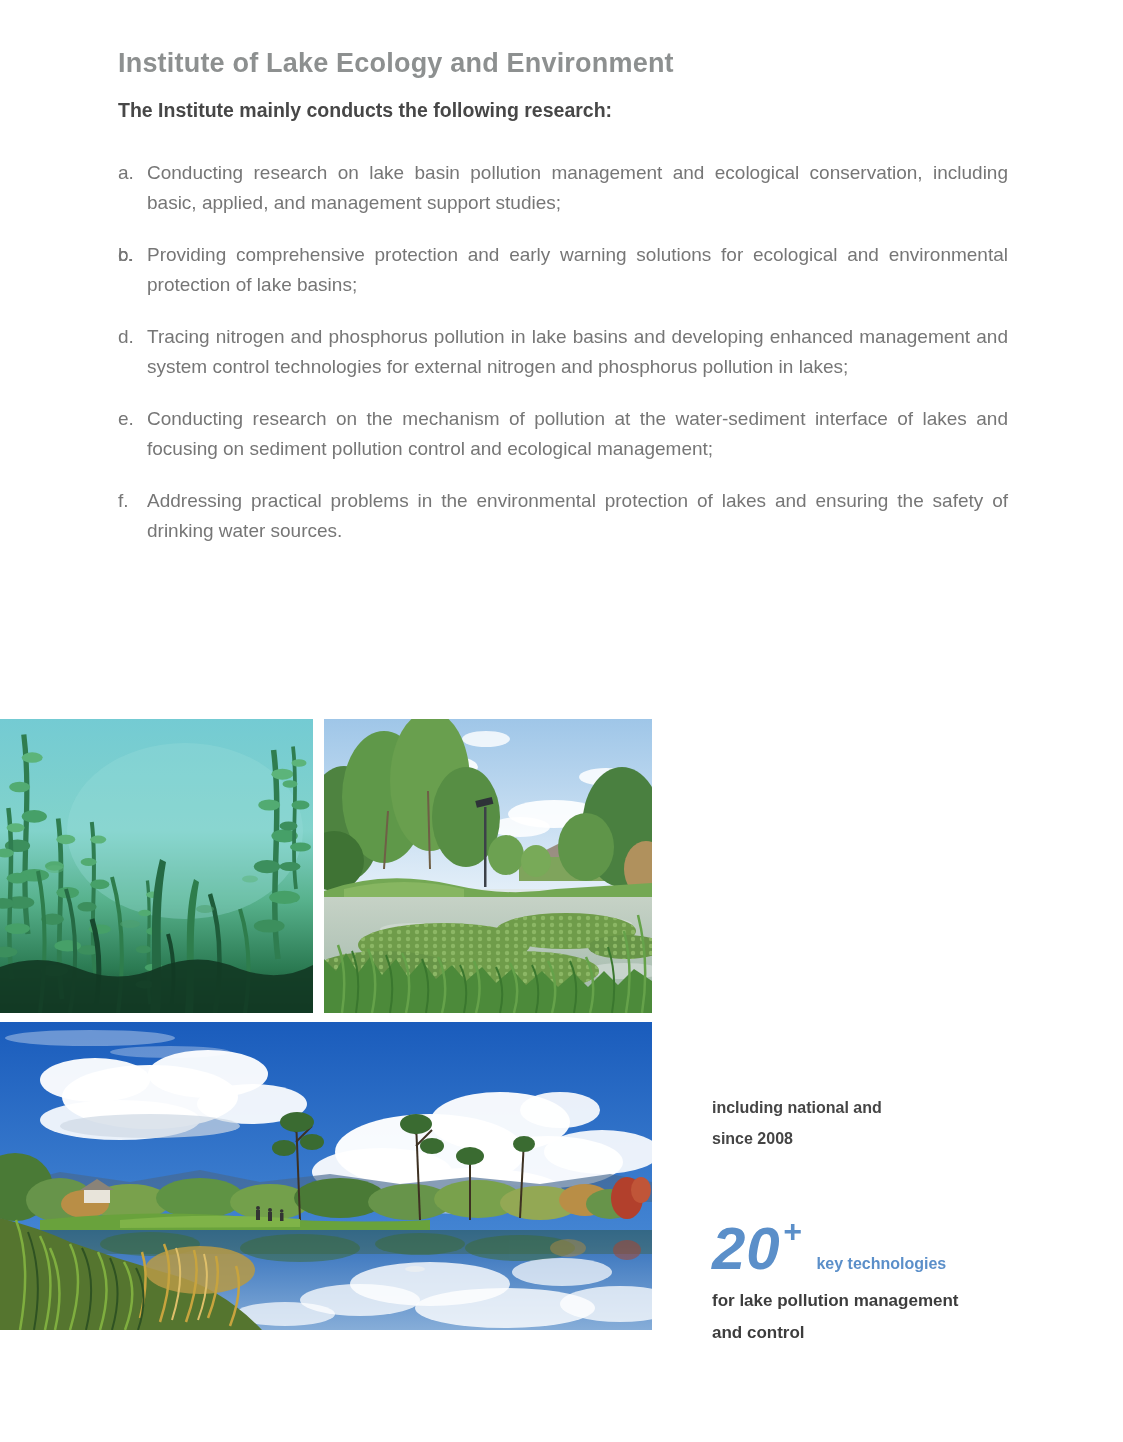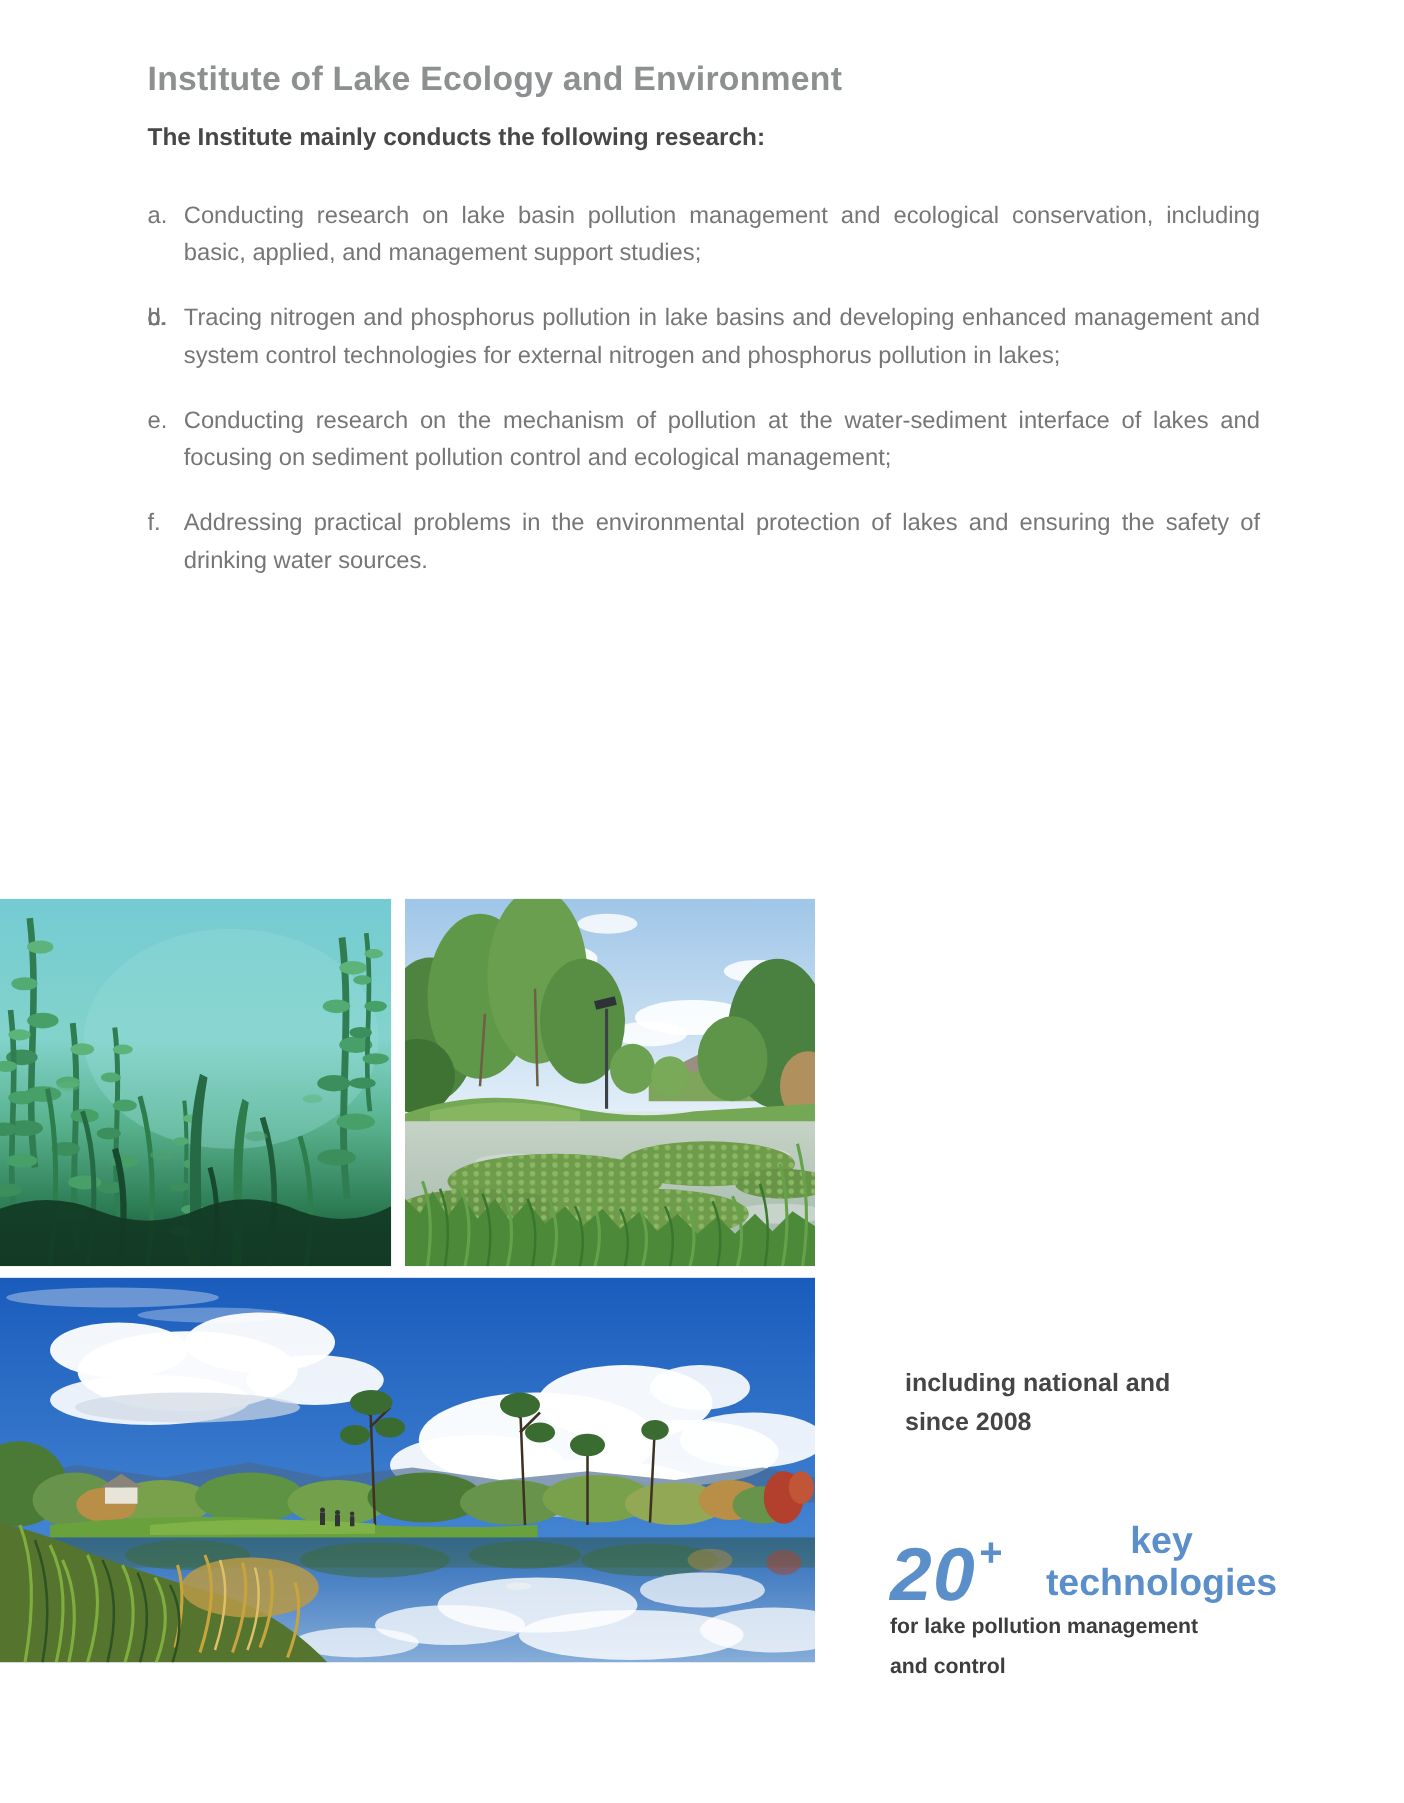--- a/index.html
+++ b/index.html
@@ -24,37 +24,37 @@
     text-align:justify;
   }
   .research-item .marker{position:absolute;left:0;top:0;}
   .photo{position:absolute;overflow:hidden;background:#dfe8e8;}
   .photo svg{display:block;width:100%;height:100%;}
   #photo-underwater{left:0;top:719px;width:313px;height:294px;}
   #photo-wetland{left:324px;top:719px;width:328px;height:294px;}
   #photo-lake{left:0;top:1022px;width:652px;height:308px;}
   .awards-note{
     position:absolute;left:712px;top:1092px;width:320px;
-    font-size:20px;font-weight:bold;color:#454545;line-height:31px;margin-left:12px;
+    font-size:16px;font-weight:bold;color:#454545;line-height:31px;
   }
   .stat-block{
     position:absolute;left:712px;top:1216px;width:330px;
     display:flex;align-items:flex-end;
   }
   .stat-number{
     font-size:60px;font-weight:bold;color:#5b8fc9;line-height:.95;
     letter-spacing:1px;
     font-style:italic;
   }
   .stat-plus{
     font-size:32px;font-weight:bold;color:#5b8fc9;
     vertical-align:27px;margin-left:2px;letter-spacing:0;
   }
   .stat-label{
-    font-size:30px;font-weight:bold;color:#5b8fc9;
+    font-size:16px;font-weight:bold;color:#5b8fc9;
     margin-left:15px;padding-bottom:4px;text-align:center;
   }
   .stat-caption{
     position:absolute;left:712px;top:1285px;width:320px;
     font-size:17px;font-weight:bold;color:#3d3d3d;line-height:32px;
   }
 </style>
 </head>
 <body>
 
@@ -64,20 +64,21 @@
 <div class="research-list">
   <div class="research-item">
     <span class="marker">a.</span>
     <span>Conducting research on lake basin pollution management and ecological conservation, including basic, applied, and management support studies;</span>
   </div>
   <div class="research-item">
     <span class="marker">b.</span>
   </div>
   <div class="research-item">
     <span class="marker">c.</span>
+    <span>Providing comprehensive protection and early warning solutions for ecological and environmental protection of lake basins;</span>
   </div>
   <div class="research-item">
     <span class="marker">d.</span>
     <span>Tracing nitrogen and phosphorus pollution in lake basins and developing enhanced management and system control technologies for external nitrogen and phosphorus pollution in lakes;</span>
   </div>
   <div class="research-item">
     <span class="marker">e.</span>
     <span>Conducting research on the mechanism of pollution at the water-sediment interface of lakes and focusing on sediment pollution control and ecological management;</span>
   </div>
   <div class="research-item">

